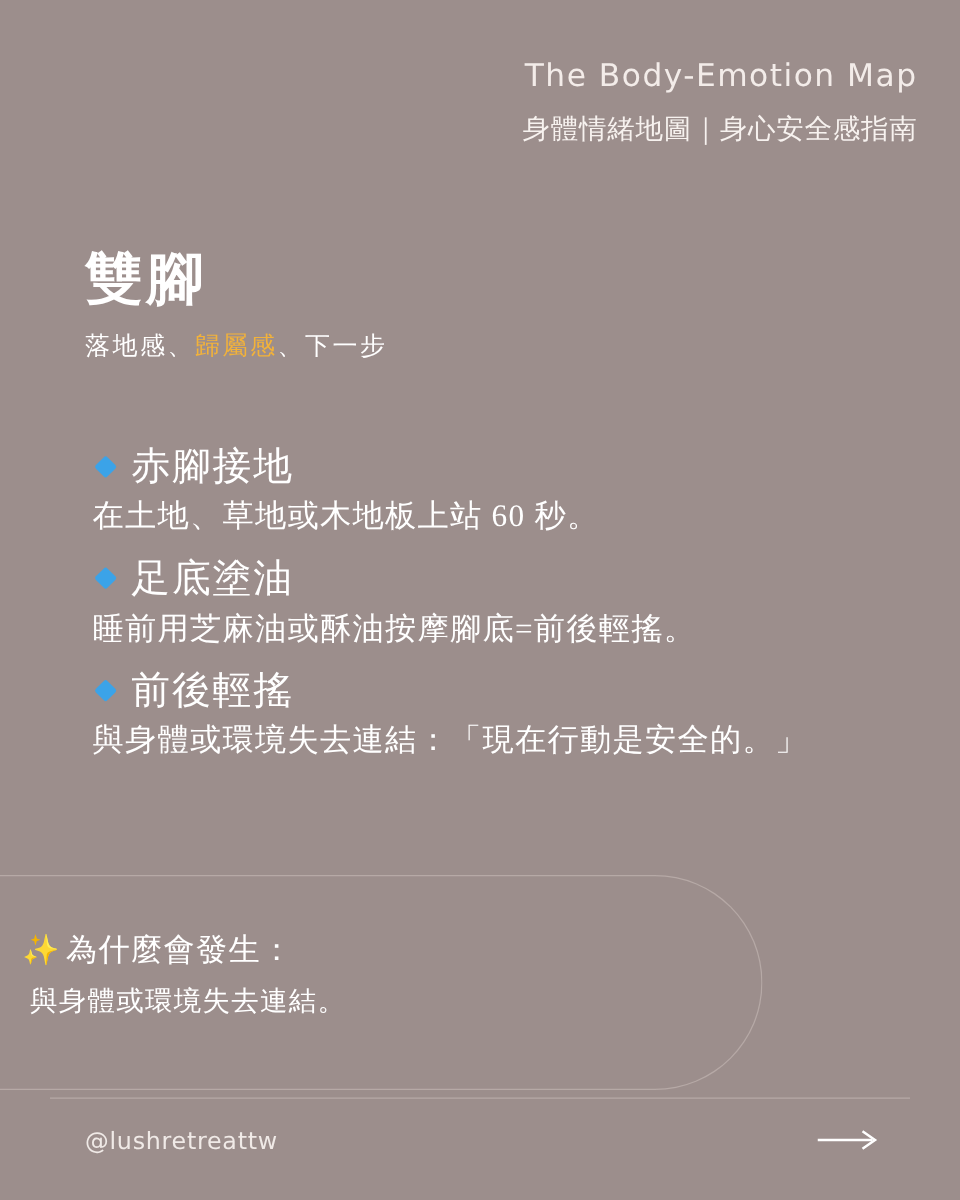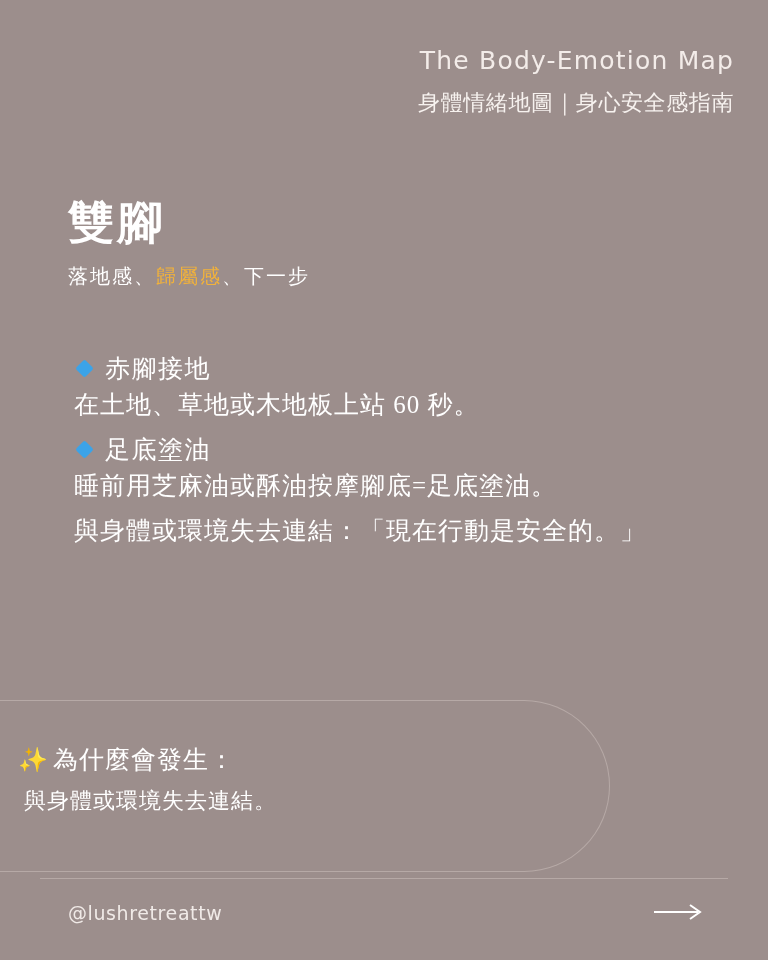--- a/index.html
+++ b/index.html
@@ -91,21 +91,21 @@
     display: inline-block;
     width: 13px;
     height: 13px;
     background: #3ba3e8;
     transform: rotate(45deg);
     border-radius: 2px;
     flex: none;
     margin-left: 12px;
   }
   .item-title {
-    font-size: 25px;
+    font-size: 31px;
     letter-spacing: 1.5px;
     color: #ffffff;
     font-family: "Liberation Serif", serif;
   }
   .item-desc {
     font-size: 25px;
     letter-spacing: 1px;
     line-height: 1.42;
     color: #ffffff;
     padding-left: 8px;
@@ -210,24 +210,28 @@
         <span class="item-title">赤腳接地</span>
       </div>
       <div class="item-desc">在土地、草地或木地板上站 60 秒。</div>
     </div>
 
     <div class="item">
       <div class="item-head">
         <span class="diamond"></span>
         <span class="item-title">足底塗油</span>
       </div>
-      <div class="item-desc">睡前用芝麻油或酥油按摩腳底=足底塗油。</div>
+      <div class="item-desc">睡前用芝麻油或酥油按摩腳底=前後輕搖。</div>
     </div>
 
     <div class="item">
+      <div class="item-head">
+        <span class="diamond"></span>
+        <span class="item-title">前後輕搖</span>
+      </div>
       <div class="item-desc">與身體或環境失去連結：「現在行動是安全的。」</div>
     </div>
 
   </div>
 
   <div class="callout">
     <div class="callout-inner">
       <div class="callout-title">
         <span class="sparkle">✨</span>
         <span>為什麼會發生：</span>

